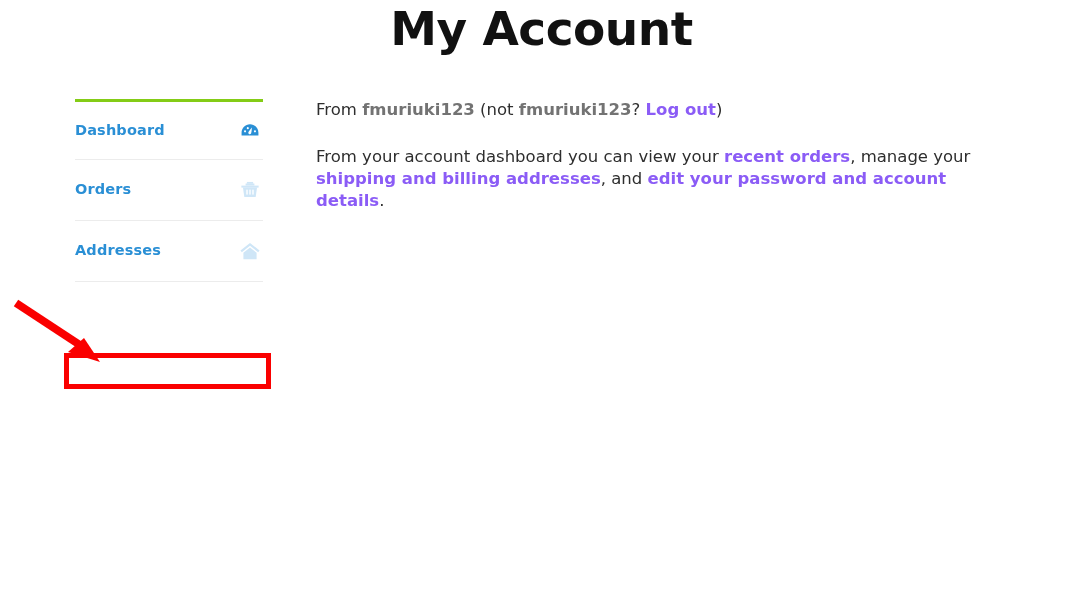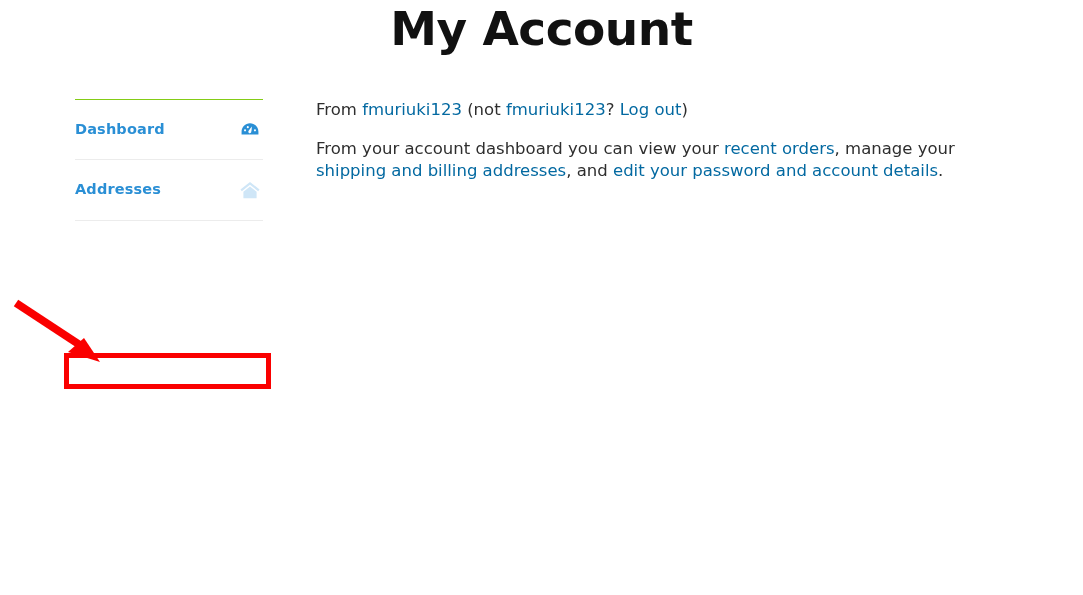--- a/index.html
+++ b/index.html
@@ -39,21 +39,21 @@
     top: 99px;
     width: 188px;
   }
   .nav-item {
     position: relative;
     height: 61px;
     border-bottom: 1px solid #ececec;
     box-sizing: border-box;
   }
   .nav-item:first-child {
-    border-top: 1px solid #84cc16;
+    border-top: 3px solid #84cc16;
   }
   .nav-link {
     position: absolute;
     left: 0;
     top: 0;
     right: 0;
     bottom: 0;
     display: flex;
     align-items: center;
     justify-content: space-between;
@@ -95,25 +95,26 @@
     top: 99px;
     width: 700px;
   }
   .content-p {
     margin: 0 0 11px 0;
     font-size: 16.5px;
     line-height: 22px;
     color: #2e2e2e;
     font-family: "DejaVu Sans", "Liberation Sans", sans-serif;
   }
-  .content-p.second { margin-top: 17px; }
-  .content-p strong { font-weight: 400; color: #0369a1; }
+  .content-p.second { margin-top: 25px; }
+  .content-p strong { font-weight: 700; color: #737373; }
   .content-link {
-    color: #0369a1;
+    color: #8b5cf6;
     text-decoration: none;
+    font-weight: bold;
   }
 
   
   #annotation-layer {
     position: absolute;
     left: 0; top: 0;
     width: 1083px; height: 595px;
     pointer-events: none;
   }
   #highlight-box {
@@ -150,20 +151,36 @@
           <circle class="ic-white" cx="6.6" cy="12.4" r="1.15"></circle>
           <circle class="ic-white" cx="9.6" cy="8.9" r="1.15"></circle>
           <circle class="ic-white" cx="17.4" cy="12.4" r="1.15"></circle>
           <path class="ic-white" d="M13.9 8.2l-3.4 4.6c-.55.75-.4 1.8.34 2.35.75.55 1.8.4 2.35-.35.55-.75.97-6.2.71-6.6z"></path>
         </svg>
       </span>
     </a>
   </div>
 
 
+  <div class="nav-item">
+    <a class="nav-link" href="#">
+      <span class="nav-label">Orders</span>
+      <span class="nav-icon">
+        <svg viewBox="0 0 24 24" aria-hidden="true">
+          <path class="ic-pale" d="M8.6 3.2h6.8v2.0H8.6z"></path>
+          <path class="ic-pale" d="M7.2 4.9h9.6v2.2H7.2z"></path>
+          <path class="ic-pale" d="M2.6 7.2h18.8v2.2H2.6z"></path>
+          <path class="ic-pale" d="M4.3 9.2h15.4l-1.5 10.4H5.8z"></path>
+          <rect class="ic-white" x="8.0" y="11.6" width="1.5" height="5.4"></rect>
+          <rect class="ic-white" x="11.25" y="11.6" width="1.5" height="5.4"></rect>
+          <rect class="ic-white" x="14.5" y="11.6" width="1.5" height="5.4"></rect>
+        </svg>
+      </span>
+    </a>
+  </div>
 
 
 
   <div class="nav-item">
     <a class="nav-link" href="#">
       <span class="nav-label">Addresses</span>
       <span class="nav-icon">
         <svg viewBox="0 0 24 24" aria-hidden="true">
           <path class="ic-pale" d="M12 3.2L1.6 11.4l1.5 1.85L12 6.25l8.9 7.0 1.5-1.85z"></path>
           <path class="ic-pale" d="M12 8.2l-7.2 5.7v7.0h14.4v-7.0z"></path>

